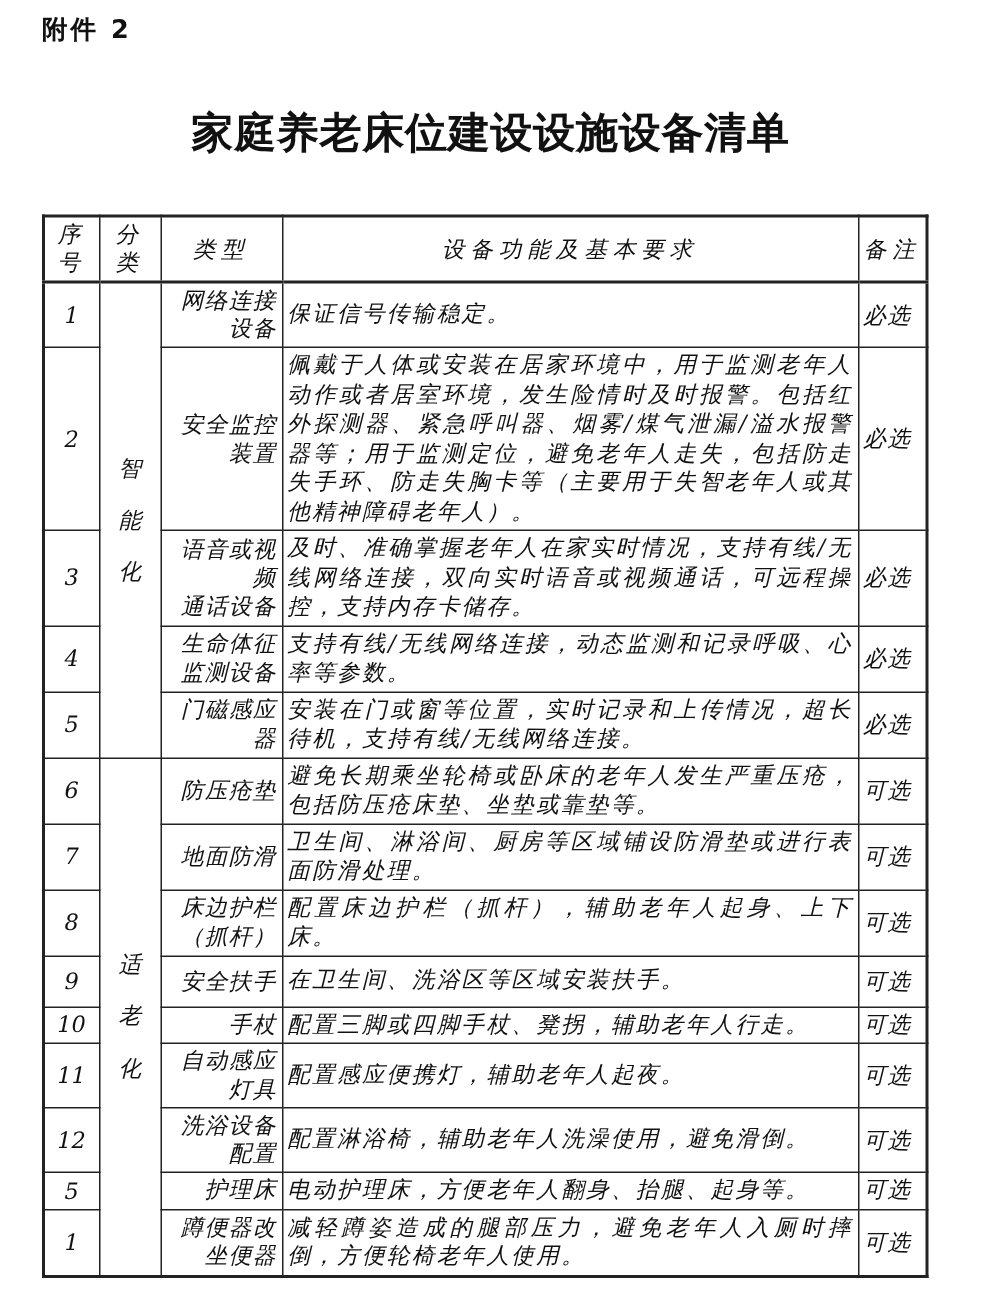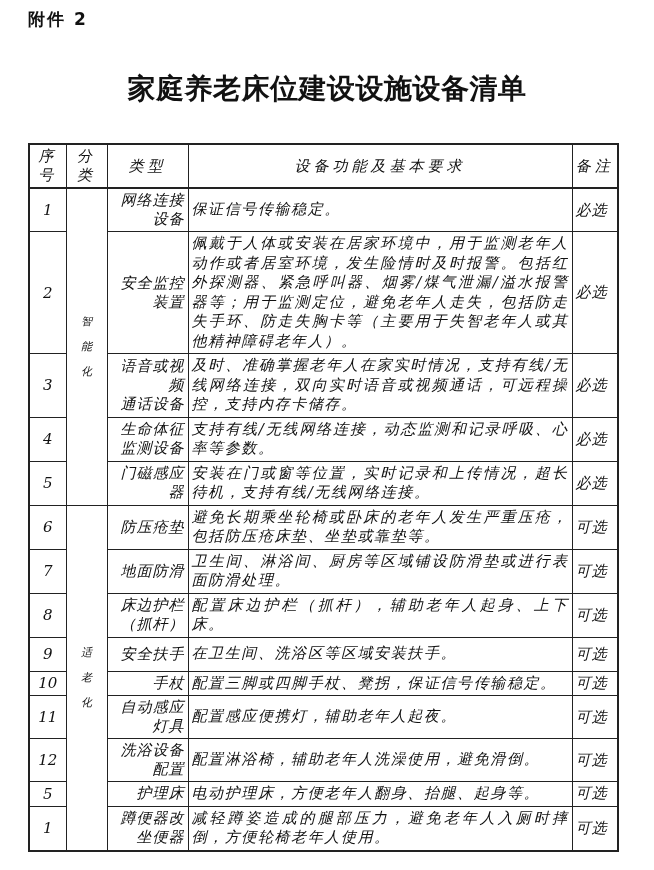--- a/index.html
+++ b/index.html
@@ -44,21 +44,21 @@
     font-weight:400;
     text-align:center;
     letter-spacing:4px;
     height:32px;
     border-bottom:2px solid var(--border-color);
   }
   .c-no{text-align:center;font-size:16px;letter-spacing:0;}
   .c-cat{text-align:center;}
   .c-cat .vertical{
     display:block;width:1em;margin:0 auto;
-    line-height:2.3;letter-spacing:0;font-size:11px;
+    line-height:2.3;letter-spacing:0;font-size:15px;
     word-break:break-all;
   }
   .c-type{
     text-align:right;
     white-space:pre-line;
     letter-spacing:1px;
     line-height:19px;
     padding:2px 2px;
   }
   .c-func{
@@ -156,21 +156,21 @@
   </tr>
         <tr class="row-h1">
     <td class="c-no">9</td>
     <td class="c-type">安全扶手</td>
     <td class="c-func">在卫生间、洗浴区等区域安装扶手。</td>
     <td class="c-remark">可选</td>
   </tr>
         <tr>
     <td class="c-no">10</td>
     <td class="c-type">手杖</td>
-    <td class="c-func">配置三脚或四脚手杖、凳拐，保证信号传输稳定。</td>
+    <td class="c-func">配置三脚或四脚手杖、凳拐，辅助老年人行走。</td>
     <td class="c-remark">可选</td>
   </tr>
         <tr class="row-h1">
     <td class="c-no">11</td>
     <td class="c-type">自动感应
 灯具</td>
     <td class="c-func">配置感应便携灯，辅助老年人起夜。</td>
     <td class="c-remark">可选</td>
   </tr>
         <tr>

